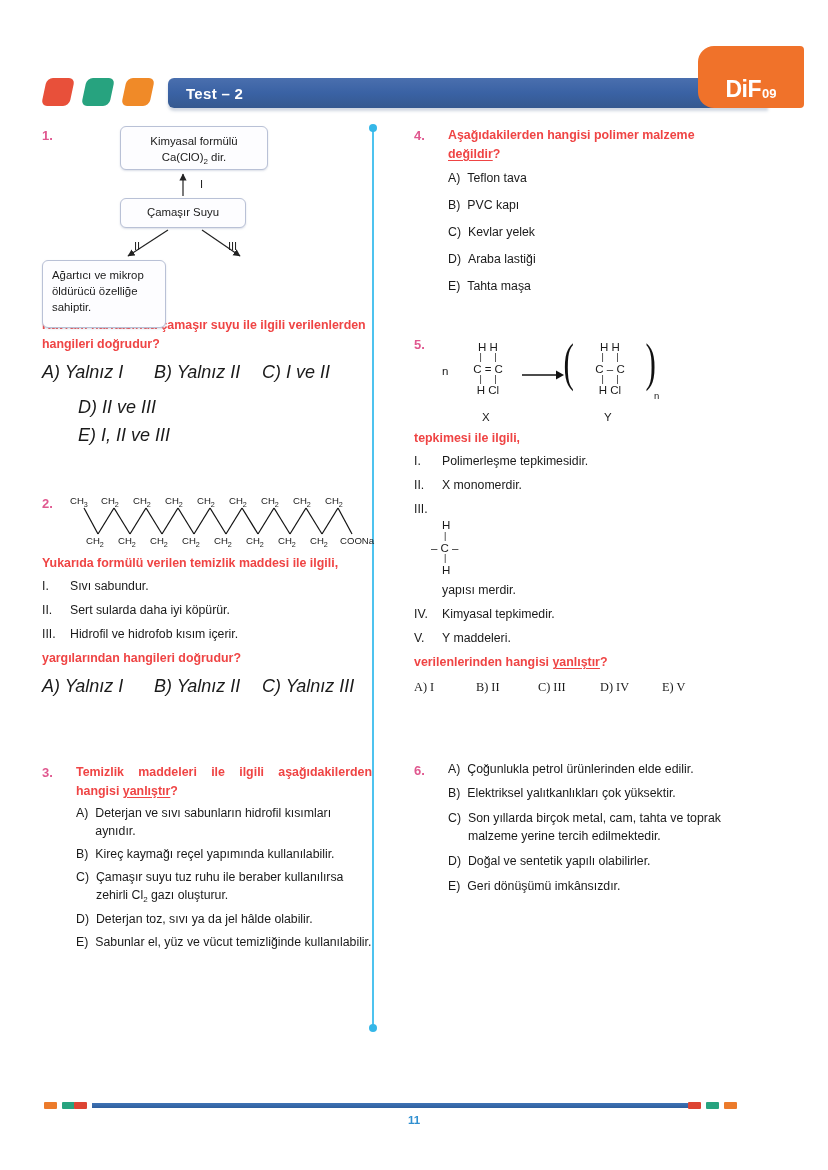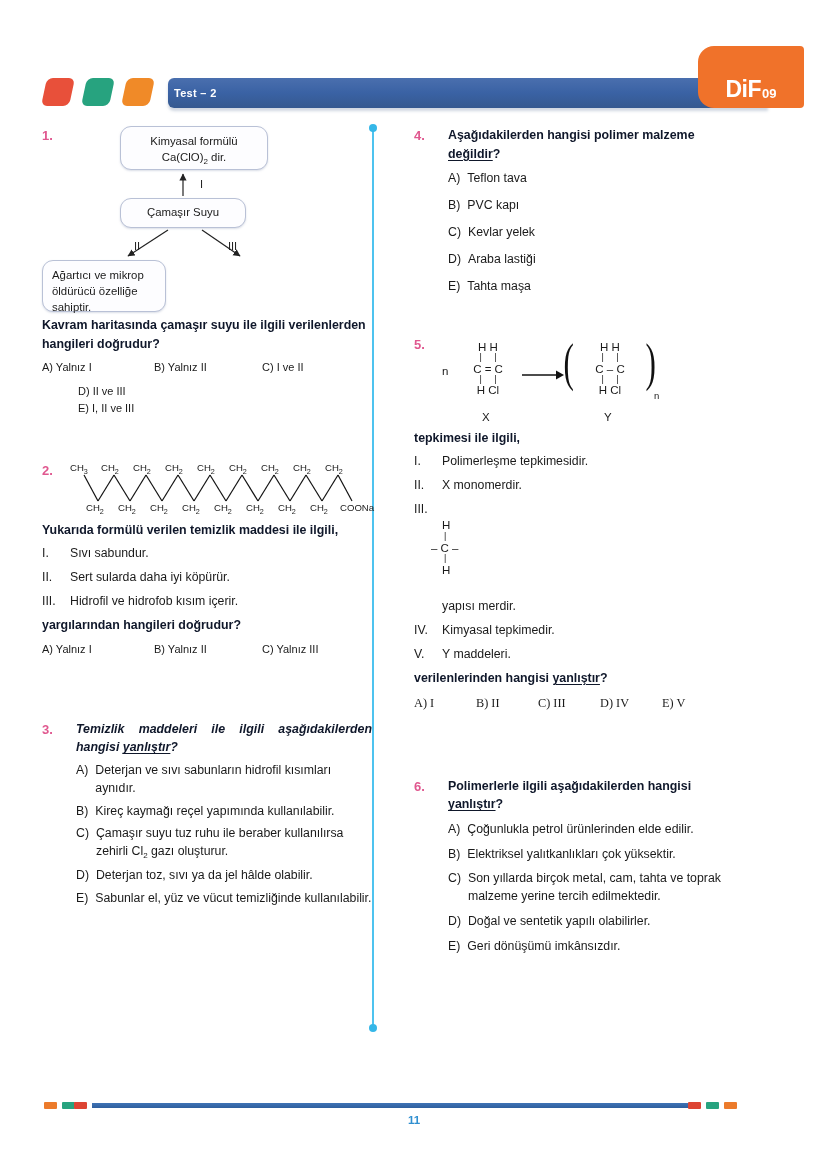--- a/index.html
+++ b/index.html
@@ -39,24 +39,24 @@
   .test-bar {
     position: absolute;
     left: 168px; top: 8px;
     width: 600px; height: 30px;
     background: linear-gradient(180deg,#4a6fae 0%, #3a62a4 50%, #35598f 100%);
     border-radius: 6px 0 0 6px;
     box-shadow: 0 3px 3px rgba(120,140,170,0.35);
   }
   .test-bar-label {
     position: absolute;
-    left: 6px; top: 50%;
+    left: 18px; top: 50%;
     transform: translateY(-50%);
     color: #ffffff;
-    font-size: 11px;
+    font-size: 15px;
     font-weight: bold;
     letter-spacing: .3px;
   }
   .logo {
     position: absolute;
     right: 24px; top: -24px;
     width: 106px; height: 62px;
     background: #f0722a;
     border-radius: 16px 4px 4px 16px;
     display: flex;
@@ -118,39 +118,40 @@
     position: absolute;
     left: 0; top: 0;
     color: #e0588f;
     font-weight: bold;
     font-size: 13px;
   }
   .qstem {
     font-weight: bold;
     font-size: 12.4px;
     line-height: 1.5;
-    color: #0f172a;
-  }
-  .qstem.justify { text-align: justify; font-style: italic; }
+    color: #ef4444;
+  }
+  .qstem.justify { text-align: justify; }
   u { text-decoration: underline; text-underline-offset: 2px; }
 
   .opts { margin-top: 5px; }
   .opt {
     display: flex;
     gap: 7px;
     margin-bottom: 5px;
     font-size: 12.3px;
     line-height: 1.45;
   }
   .opt-key { flex: 0 0 auto; }
   .opt-txt { flex: 1 1 auto; }
 
   .opts-inline {
     margin-top: 6px;
-    font-size: 11px;
+    font-size: 18px;
+    font-style: italic;
   }
   .opts-row {
     display: flex;
     margin-bottom: 7px;
   }
   .opts-row.row1 .oi:nth-child(1) { width: 112px; }
   .opts-row.row1 .oi:nth-child(2) { width: 108px; }
   .opts-row.row2 { padding-left: 36px; flex-direction: column; }
   .opts-row.row2 .oi:nth-child(1) { width: 118px; }
   .oi { white-space: nowrap; }
@@ -170,41 +171,41 @@
     font-size: 12.3px;
   }
   .roman-key { flex: 0 0 22px; }
   .roman-txt { flex: 1 1 auto; }
 
   
   .map { position: relative; height: 190px; }
   .mbox {
     position: absolute;
     border: 1px solid #b9c1d6;
-    border-radius: 11px;
+    border-radius: 6px;
     background: #fdfdff;
     font-size: 11.4px;
     line-height: 1.4;
     padding: 7px 9px;
     box-shadow: 0 1px 2px rgba(150,160,185,0.35);
   }
   .mbox-top {
     left: 78px; top: 0px;
     width: 148px; height: 44px;
     text-align: center;
   }
   .mbox-mid {
     left: 78px; top: 72px;
     width: 126px; height: 30px;
     text-align: center;
     display: flex; align-items: center; justify-content: center;
   }
   .mbox-bl {
     left: 0px; top: 134px;
-    width: 124px; height: 52px;
+    width: 124px; height: 68px;
   }
   .mbox-br {
     left: 140px; top: 134px;
     width: 126px; height: 52px;
     padding-top: 11px;
   }
   .map svg { position: absolute; left:0; top:0; width:330px; height:190px; }
   .mlabel {
     position: absolute;
     font-size: 11px;
@@ -538,21 +539,21 @@
         <div class="roman" style="align-items:flex-start;">
           <span class="roman-key">III.</span>
           <span class="roman-txt">
             <span class="struct3">
               <div>H</div>
               <div style="font-size:9px; padding-left:2px;">|</div>
               <div style="margin-left:-11px;">– C –</div>
               <div style="font-size:9px; padding-left:2px;">|</div>
               <div>H</div>
             </span>
-            <span style="display:block; margin-top:20px;">yapısı merdir.</span>
+            <span style="display:block; margin-top:4px;">yapısı merdir.</span>
           </span>
         </div>
         <div class="roman" style="margin-top:4px;">
           <span class="roman-key">IV.</span>
           <span class="roman-txt">Kimyasal tepkimedir.</span>
         </div>
         <div class="roman">
           <span class="roman-key">V.</span>
           <span class="roman-txt">Y maddeleri.</span>
         </div>
@@ -564,21 +565,20 @@
         <span class="oi">A) I</span>
         <span class="oi">B) II</span>
         <span class="oi">C) III</span>
         <span class="oi">D) IV</span>
         <span class="oi">E) V</span>
       </div>
     </div>
 
     <div class="q" style="margin-top:64px;">
       <div class="qnum">6.</div>
-      <div class="qstem"><span>Polimerlerle ilgili aşağıdakilerden hangisi </span><u>yanlıştır</u><span>?</span></div>
       <div class="opts" style="margin-top:7px;">
         <div class="opt" style="margin-bottom:7px;">
           <span class="opt-key">A)</span>
           <span class="opt-txt">Çoğunlukla petrol ürünlerinden elde edilir.</span>
         </div>
         <div class="opt" style="margin-bottom:7px;">
           <span class="opt-key">B)</span>
           <span class="opt-txt">Elektriksel yalıtkanlıkları çok yüksektir.</span>
         </div>
         <div class="opt" style="margin-bottom:7px;">

